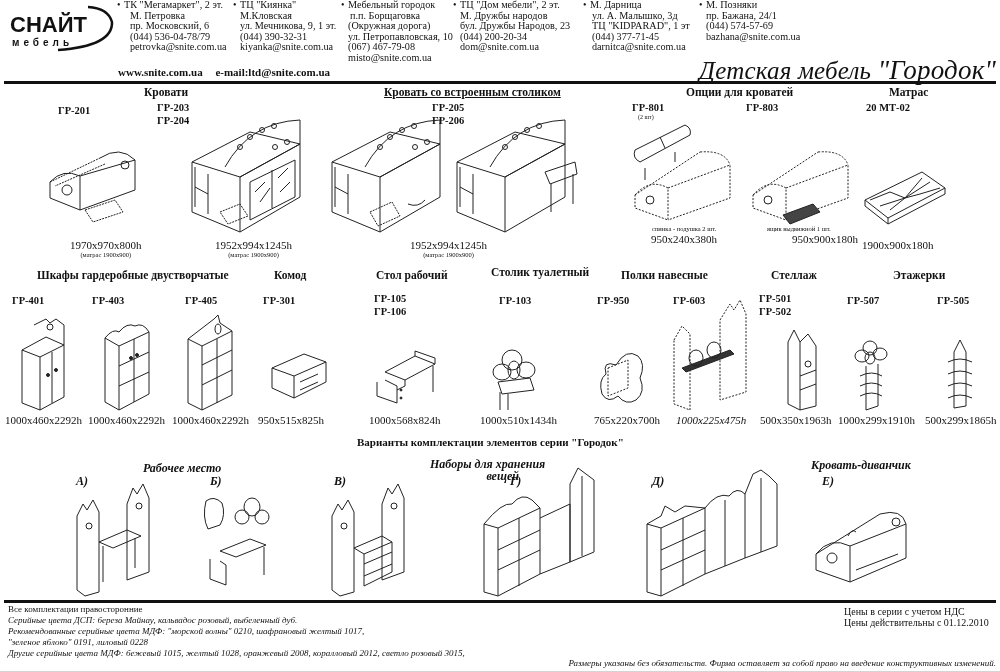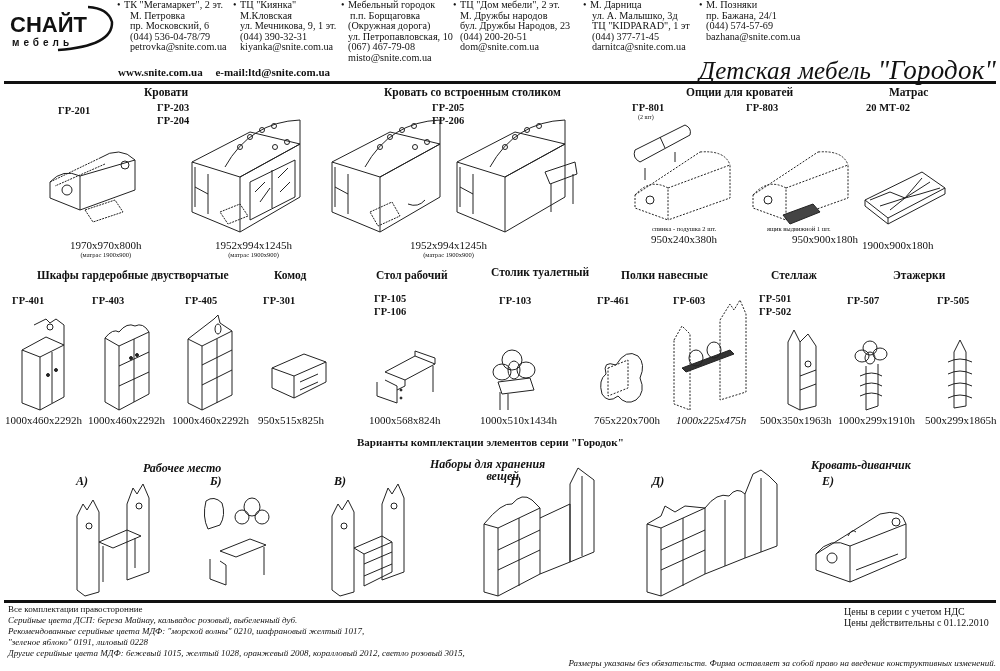--- a/index.html
+++ b/index.html
@@ -74,21 +74,21 @@
   <span class="line">(Окружная дорога)</span>
   <span class="line">ул. Петропавловская, 10</span>
   <span class="line">(067) 467-79-08</span>
   <span class="line">misto@snite.com.ua</span>
 </div>
 <div class="abs store" style="left:460px;">
   <span class="bullet">•</span>
   <span class="line">ТЦ "Дом мебели", 2 эт.</span>
   <span class="line">М. Дружбы народов</span>
   <span class="line">бул. Дружбы Народов, 23</span>
-  <span class="line">(044) 200-20-51</span>
+  <span class="line">(044) 200-20-34</span>
   <span class="line">dom@snite.com.ua</span>
 </div>
 <div class="abs store" style="left:590px;">
   <span class="bullet">•</span>
   <span class="line">М. Дарница</span>
   <span class="line" style="padding-left:2px">ул. А. Малышко, 3д</span>
   <span class="line" style="padding-left:2px">ТЦ "KIDPARAD", 1 эт</span>
   <span class="line" style="padding-left:2px">(044) 377-71-45</span>
   <span class="line" style="padding-left:2px">darnitca@snite.com.ua</span>
 </div>
@@ -149,21 +149,21 @@
     <path d="M65 80 L75 70 M70 90 L80 76 M88 66 L98 56 M90 80 L100 70"></path>
     <path d="M5 55 L5 95 M18 62 L18 102 M5 75 L18 82"></path>
     <path d="M30 100 L50 92 L58 104 L38 112 Z" stroke-dasharray="2,1"></path>
   </g>
 </svg>
 <div class="abs dim" style="left:215px;top:239px;">
   <span>1952x994x1245h</span>
   <span class="note">(матрас 1900x900)</span>
 </div>
 
-<div class="abs h" style="left:384px;top:86px;">Кровать со встроенным столиком</div>
+<div class="abs h" style="left:384px;top:86px;text-decoration:underline;">Кровать со встроенным столиком</div>
 <div class="abs code" style="left:432px;top:101px;">
   <span style="display:block">ГР-205</span>
   <span style="display:block">ГР-206</span>
 </div>
 <svg class="ill" style="left:330px;top:112px;" width="115" height="125">
   <g fill="none" stroke="#222" stroke-width="1">
     <path d="M2 50 L60 20 L110 32 L50 65 Z"></path>
     <path d="M2 50 L2 100 L50 120 L50 65"></path>
     <path d="M50 65 L110 32 L110 85 L50 120"></path>
     <path d="M35 55 Q60 10 110 8 L110 32"></path>
@@ -260,21 +260,21 @@
 
 <div class="abs code" style="left:12px;top:294px;">ГР-401</div>
 <div class="abs code" style="left:92px;top:294px;">ГР-403</div>
 <div class="abs code" style="left:185px;top:294px;">ГР-405</div>
 <div class="abs code" style="left:263px;top:294px;">ГР-301</div>
 <div class="abs code" style="left:374px;top:292px;">
   <span style="display:block">ГР-105</span>
   <span style="display:block">ГР-106</span>
 </div>
 <div class="abs code" style="left:499px;top:294px;">ГР-103</div>
-<div class="abs code" style="left:597px;top:294px;">ГР-461</div>
+<div class="abs code" style="left:597px;top:294px;">ГР-950</div>
 <div class="abs code" style="left:673px;top:294px;">ГР-603</div>
 <div class="abs code" style="left:759px;top:292px;">
   <span style="display:block">ГР-501</span>
   <span style="display:block">ГР-502</span>
 </div>
 <div class="abs code" style="left:847px;top:294px;">ГР-507</div>
 <div class="abs code" style="left:937px;top:294px;">ГР-505</div>
 
 <svg class="ill" style="left:20px;top:315px;" width="50" height="95">
   <g fill="none" stroke="#222" stroke-width="1">

